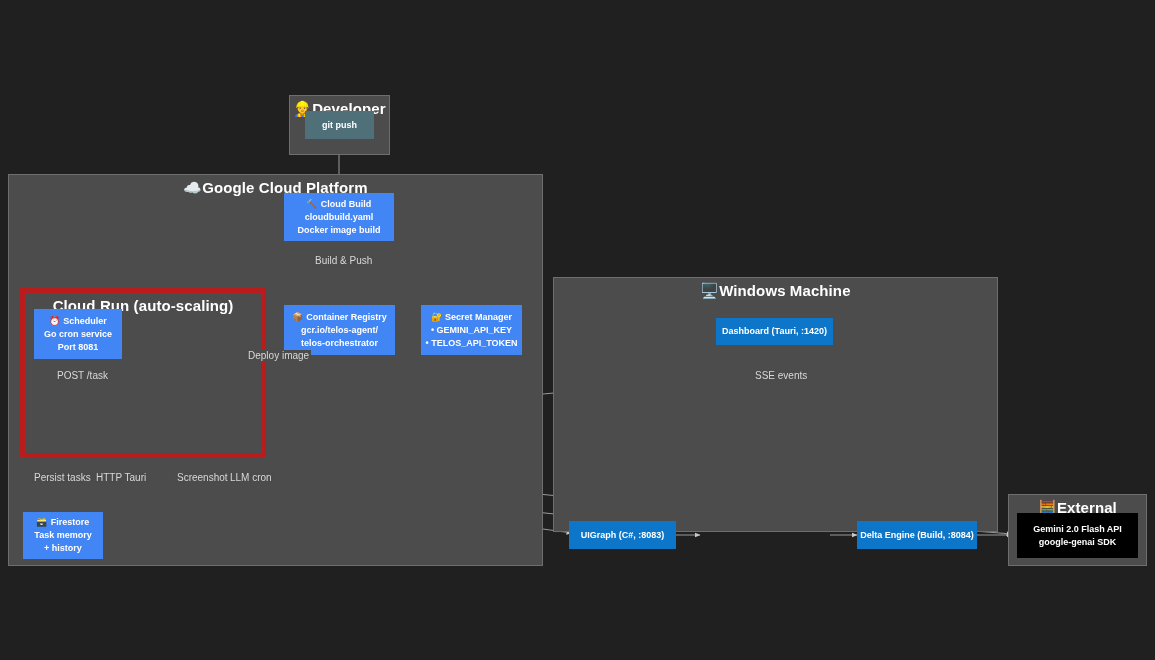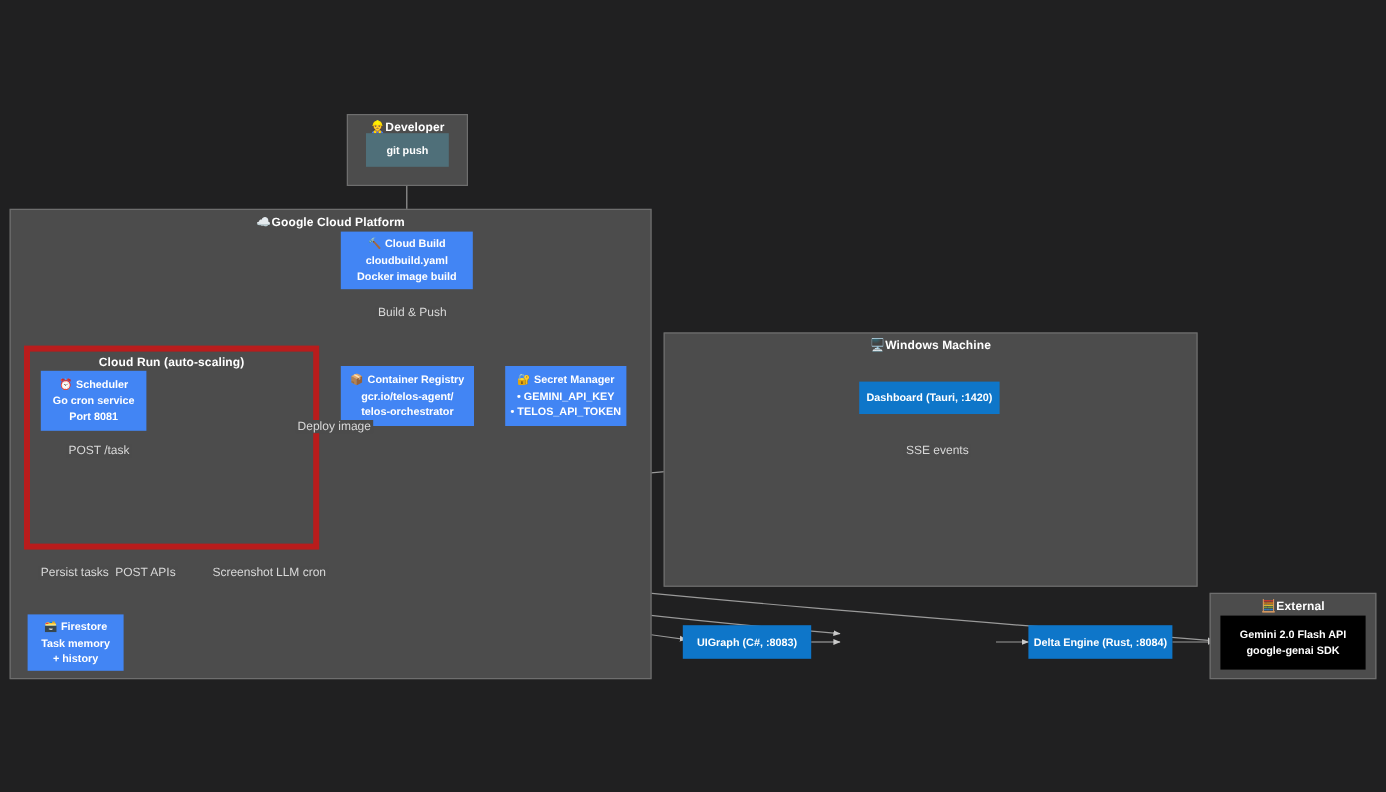--- a/index.html
+++ b/index.html
@@ -33,21 +33,21 @@
     background: transparent;
     border: 5px solid #b91c1c;
   }
   .cluster-label {
     position: absolute;
     top: 4px;
     left: 0;
     width: 100%;
     text-align: center;
     color: #ffffff;
-    font-size: 10px;
+    font-size: 15px;
     font-weight: bold;
     letter-spacing: 0.1px;
     white-space: nowrap;
   }
   .cluster-label .emj {
     font-family: "DejaVu Sans", sans-serif;
     font-weight: normal;
   }
   
   .node {
@@ -139,21 +139,21 @@
   <div class="cluster" style="left:8px; top:174px; width:535px; height:392px;">
     <div class="cluster-label">
       <span class="emj">☁️</span><span>Google Cloud Platform</span>
     </div>
   </div>
 
   <div class="cluster nested" style="left:20px; top:288px; width:246px; height:170px;">
     <div class="cluster-label">Cloud Run (auto-scaling)</div>
   </div>
 
-  <div class="cluster" style="left:553px; top:277px; width:445px; height:212px;">
+  <div class="cluster" style="left:553px; top:277px; width:445px; height:255px;">
     <div class="cluster-label">
       <span class="emj">🖥️</span><span>Windows Machine</span>
     </div>
   </div>
 
   <div class="cluster" style="left:1008px; top:494px; width:139px; height:72px;">
     <div class="cluster-label">
       <span class="emj">🧮</span><span>External</span>
     </div>
   </div>
@@ -196,30 +196,30 @@
   <div class="node n-dblue" style="left:716px; top:318px; width:117px; height:27px;">
     <span class="ln">Dashboard (Tauri, :1420)</span>
   </div>
 
   <div class="node n-dblue" style="left:569px; top:521px; width:107px; height:28px;">
     <span class="ln">UIGraph (C#, :8083)</span>
   </div>
 
 
   <div class="node n-dblue" style="left:857px; top:521px; width:120px; height:28px;">
-    <span class="ln">Delta Engine (Rust, :8084)</span>
+    <span class="ln">Delta Engine (Build, :8084)</span>
   </div>
 
   <div class="node n-purple" style="left:1017px; top:513px; width:121px; height:45px;">
     <span class="ln">Gemini 2.0 Flash API</span>
     <span class="ln">google-genai SDK</span>
   </div>
 
   <div class="elabel" style="left:313px; top:255px;">Build &amp; Push</div>
   <div class="elabel" style="left:246px; top:350px;">Deploy image</div>
   <div class="elabel" style="left:55px; top:370px;">POST /task</div>
   <div class="elabel" style="left:32px; top:472px;">Persist tasks</div>
-  <div class="elabel" style="left:94px; top:472px;">POST APIs</div>
+  <div class="elabel" style="left:94px; top:472px;">HTTP Tauri</div>
   <div class="elabel" style="left:175px; top:472px;">Screenshot</div>
   <div class="elabel" style="left:228px; top:472px;">LLM cron</div>
   <div class="elabel" style="left:753px; top:370px;">SSE events</div>
 
 </div>
 
 </body></html>

